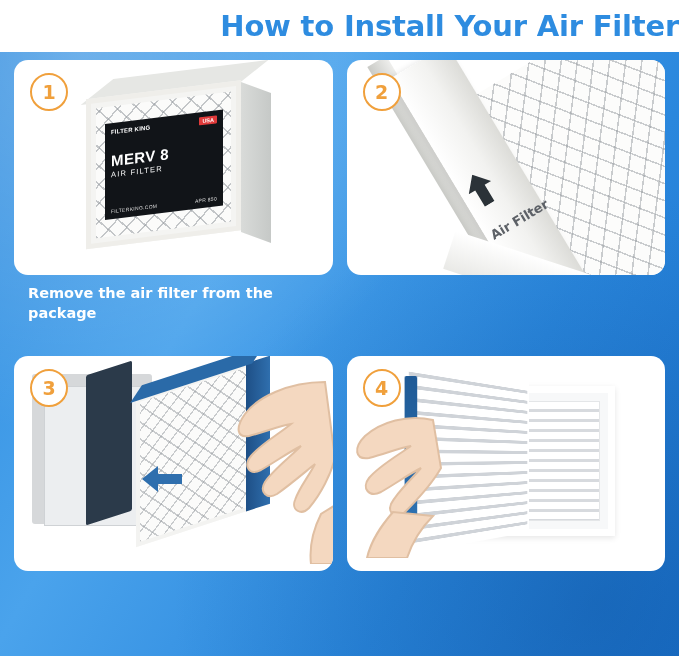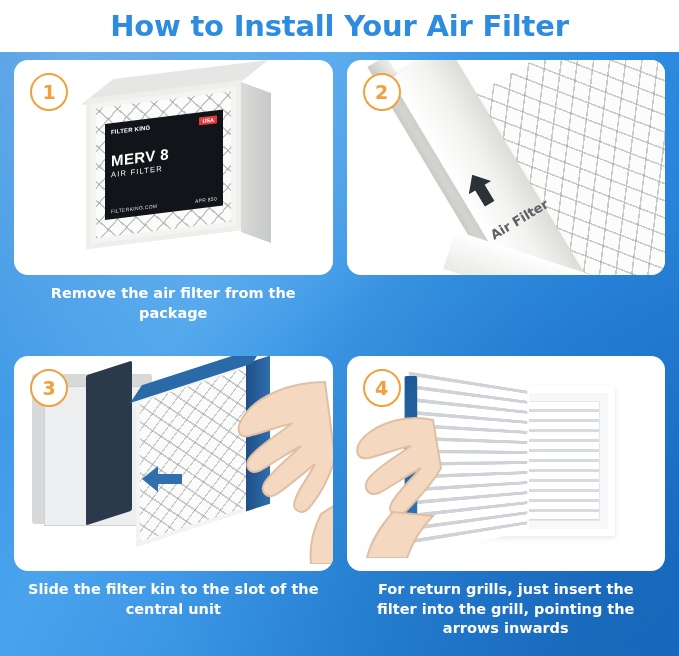--- a/index.html
+++ b/index.html
@@ -22,21 +22,21 @@
       radial-gradient(circle at 88% 92%, rgba(9,70,140,0.35) 0%, rgba(9,70,140,0) 50%),
       linear-gradient(120deg, #2c8ade 0%, #4aa3ec 35%, #2a87dd 70%, #1c74cf 100%);
   }
   .title-bar {
     position: absolute;
     left: 0; right: 0; top: 0;
     height: 52px;
     background: #ffffff;
     display: flex;
     align-items: center;
-    justify-content: center;
+    justify-content: flex-end;
   }
   .title-bar h1 {
     margin: 0;
     font-size: 29px;
     font-weight: bold;
     color: #2e8ce0;
     letter-spacing: -0.2px;
     font-family: "DejaVu Sans", sans-serif;
   }
   .grid {
@@ -79,21 +79,21 @@
     align-items: center;
     justify-content: center;
     background: #ffffff;
     z-index: 5;
     font-family: "DejaVu Sans", sans-serif;
   }
   .caption {
     color: #ffffff;
     font-size: 14.5px;
     font-weight: bold;
-    text-align: center;
+    text-align: left;
     line-height: 1.35;
     margin-top: 9px;
     padding: 0 14px;
     font-family: "DejaVu Sans", sans-serif;
   }
 
   
   .art1 {
     position: absolute;
     inset: 0;
@@ -465,37 +465,35 @@
             </svg>
           </div>
           <div class="hand3">
             <svg width="120" height="190" viewBox="0 0 120 190">
               <path d="M108 8 C70 8 40 24 28 40 C18 54 20 64 32 62 C48 58 62 52 74 50 C62 60 44 70 34 82 C26 92 32 102 44 96 C58 88 72 78 84 72 C72 84 56 96 48 108 C42 118 50 126 60 120 C74 110 88 98 98 90 C92 102 82 114 78 126 C74 136 84 142 92 134 C104 120 114 100 118 84 Z" fill="#f4d8c0" stroke="#e0bfa2" stroke-width="2"></path>
               <path d="M104 140 C96 156 92 172 94 190 L120 190 L120 130 Z" fill="#f4d8c0" stroke="#e0bfa2" stroke-width="2"></path>
             </svg>
           </div>
         </div>
       </div>
-      <div class="caption">Slide the filter kin to the slot of the central unit</div>
     </div>
 
     <div class="step">
       <div class="card">
         <div class="badge">4</div>
         <div class="art4">
           <div class="g4-frame">
             <div class="g4-louvers"></div>
           </div>
           <div class="g4-door"></div>
           <div class="g4-doorband"></div>
           <div class="hand4">
             <svg width="110" height="150" viewBox="0 0 110 150">
               <path d="M92 12 C66 6 40 14 24 28 C12 40 14 52 28 50 C44 46 58 40 70 38 C56 48 38 58 28 70 C20 80 28 90 40 84 C54 76 68 66 80 60 C70 72 56 84 50 96 C46 106 56 112 64 104 C78 90 92 74 100 60 Z" fill="#f4d8c0" stroke="#e0bfa2" stroke-width="2"></path>
               <path d="M52 104 C40 118 30 132 26 150 L66 150 C72 132 82 118 92 108 Z" fill="#f4d8c0" stroke="#e0bfa2" stroke-width="2"></path>
             </svg>
           </div>
         </div>
       </div>
-      <div class="caption">For return grills, just insert the filter into the grill, pointing the arrows inwards</div>
     </div>
 
   </div>
 </div>
 
 </body></html>

